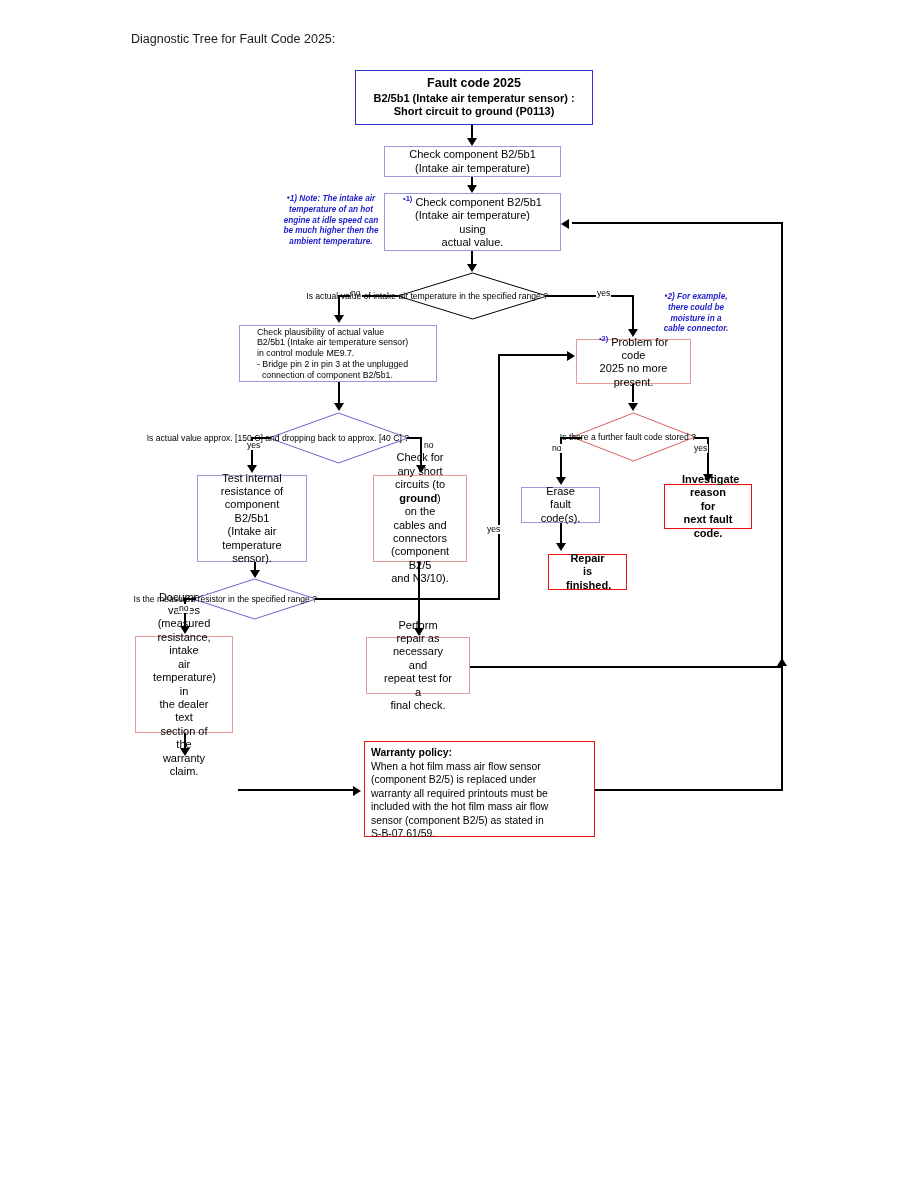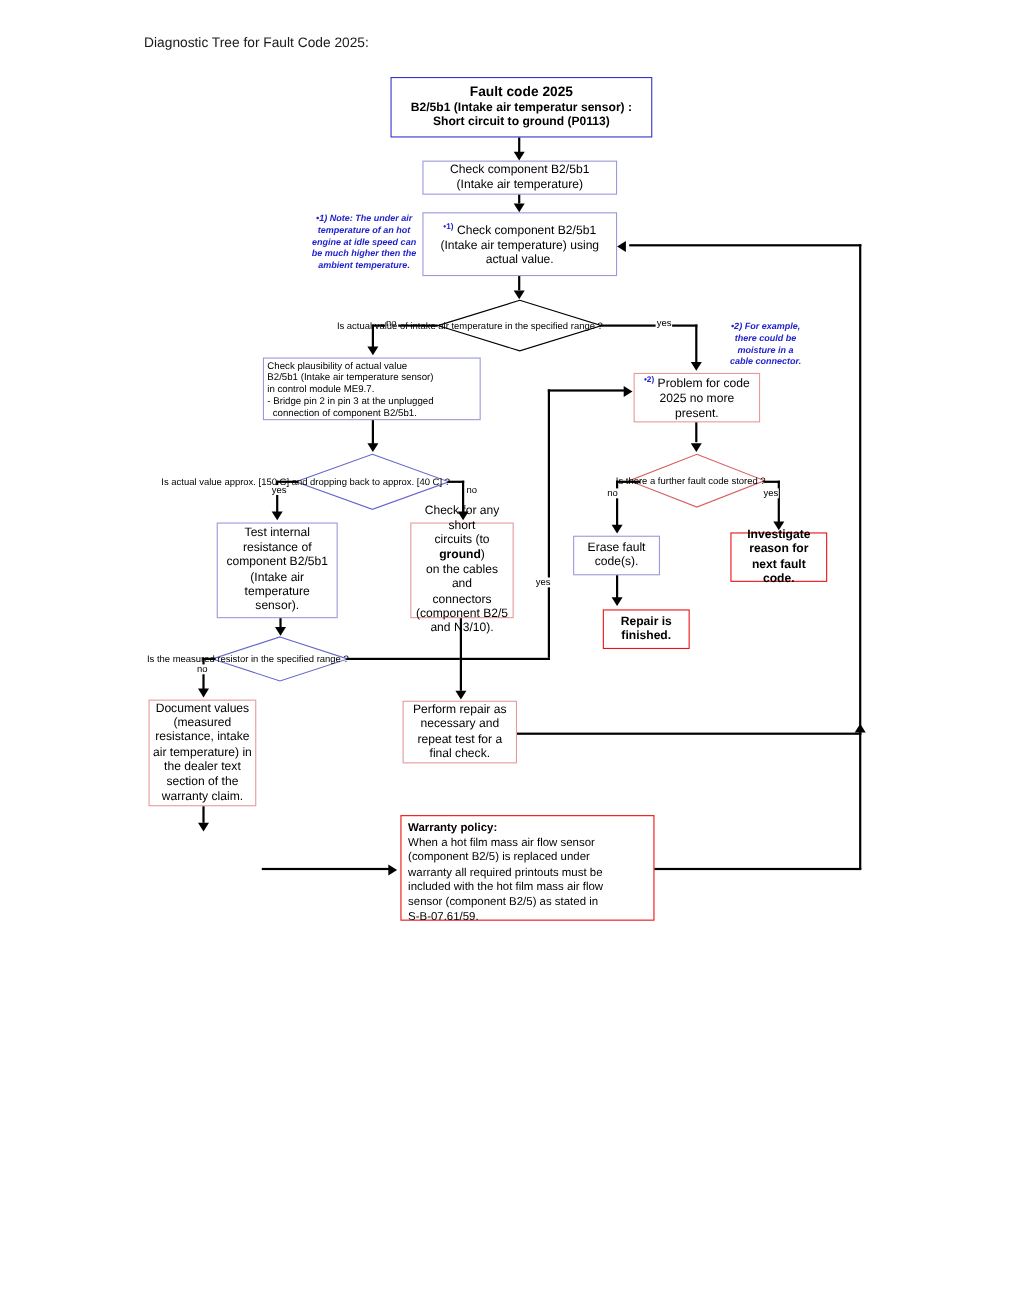--- a/index.html
+++ b/index.html
@@ -32,21 +32,21 @@
   .node {
     position: absolute;
     box-sizing: border-box;
     display: flex;
     flex-direction: column;
     justify-content: center;
     background: #ffffff;
     font-size: 11px;
     line-height: 1.22;
     text-align: center;
-    padding: 2px 3px;
+    padding: 2px 17px;
   }
   .node .ln { display: block; }
   .b-blue   { border: 1.6px solid #3333cc; }
   .b-blue-l { border: 1px solid #9a9ada; }
   .b-red    { border: 1.8px solid #ee1111; }
   .b-red-l  { border: 1px solid #e79a9a; text-align: center; }
 
   .bold { font-weight: bold; }
   .big  { font-size: 12.5px; }
   .left-al { text-align: left; }
@@ -257,21 +257,21 @@
       <polygon points="62.5,1 124,25 62.5,49 1,25" fill="#ffffff" stroke="#d95f5f" stroke-width="1"></polygon>
     </svg>
     <div class="dtext">
       <span class="ln">Is there a further</span>
       <span class="ln">fault code stored ?</span>
     </div>
   </div>
 
   <div class="note" style="left:276px; top:194px; width:110px;">
     <span>•1)</span>
-    <span>Note:</span><span> The under air</span><br>
+    <span>Note:</span><span> The intake air</span><br>
     <span>temperature of an hot</span><br>
     <span>engine at idle speed can</span><br>
     <span>be much higher then the</span><br>
     <span>ambient temperature.</span>
   </div>
 
   <div class="note" style="left:641px; top:292px; width:110px;">
     <span>•2)</span><span> For example,</span><br>
     <span>there could be</span><br>
     <span>moisture in a</span><br>

